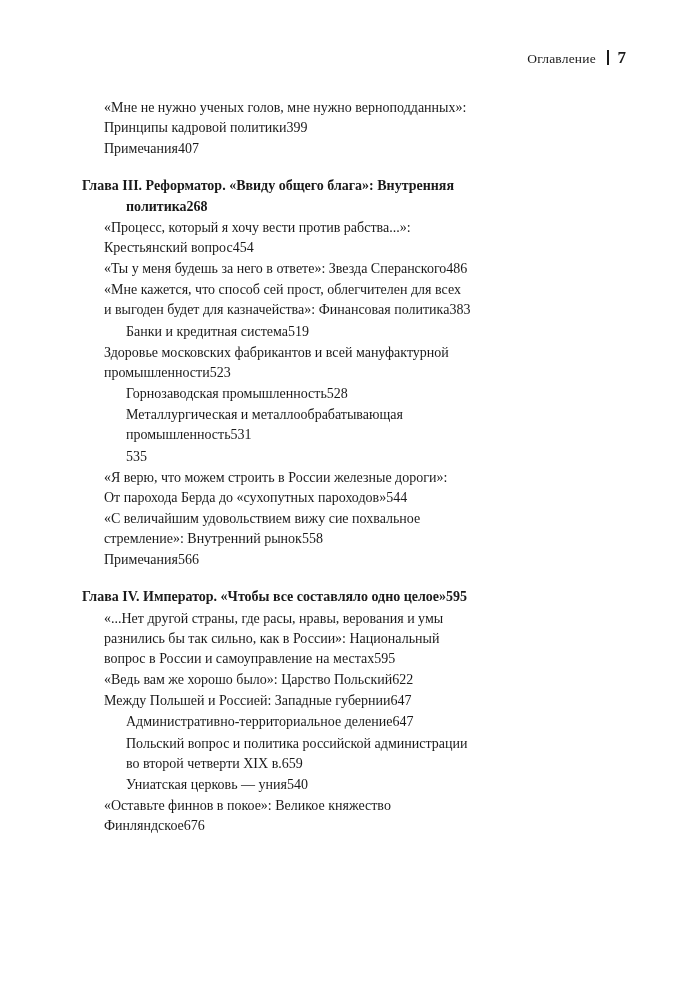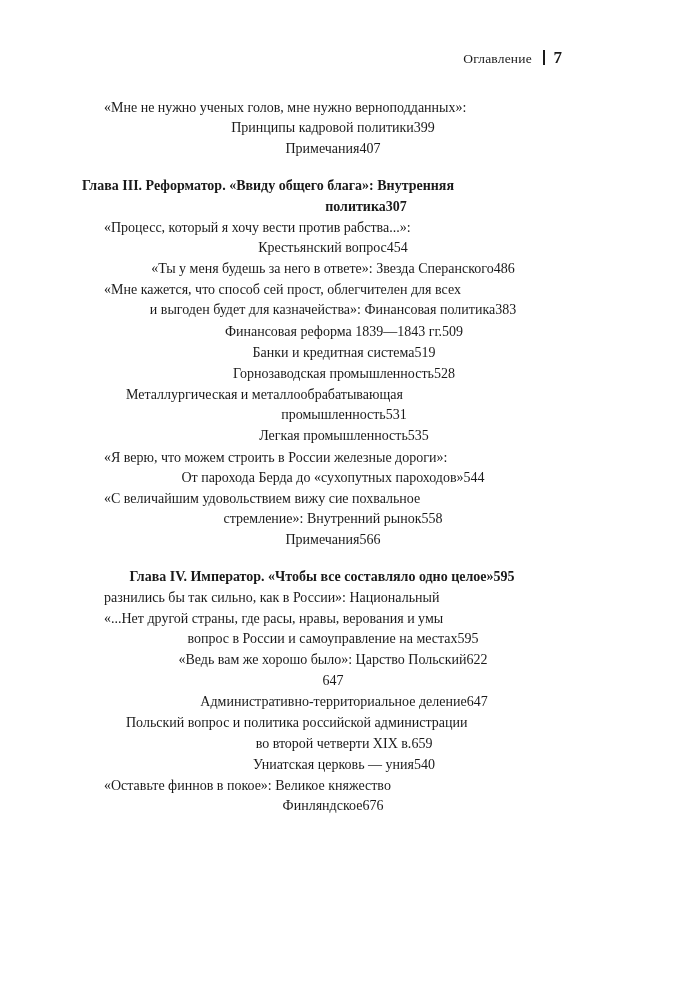--- a/index.html
+++ b/index.html
@@ -12,21 +12,21 @@
     background: #ffffff;
     font-family: "Liberation Serif", serif;
     color: #1a1a1a;
     overflow: hidden;
   }
   .page {
     position: relative;
     width: 674px;
     height: 1000px;
     box-sizing: border-box;
-    padding: 48px 112px 0 82px;
+    padding: 48px 48px 0 82px;
   }
   
   .running-head {
     display: flex;
     justify-content: flex-end;
     align-items: baseline;
     margin-bottom: 30px;
     margin-right: 0px;
   }
   .running-head .rh-title {
@@ -57,21 +57,20 @@
   .multiline {
     position: relative;
   }
   .multiline .lines {
     display: block;
   }
   .multiline .lastline {
     display: flex;
     align-items: baseline;
     width: 100%;
-    justify-content: center;
   }
 
   
   .lvl-chapter   { margin-left: 0px;  font-weight: bold; margin-top: 17px; margin-bottom: 3px; }
   .lvl-1         { margin-left: 22px; }
   .lvl-2         { margin-left: 44px; }
   .lvl-chapter .hang { margin-left: 44px; }
   .blk { margin-bottom: 1px; }
 </style>
 </head>
@@ -99,21 +98,21 @@
           <span class="txt">Примечания</span>
           <span class="leader"></span>
           <span class="pg">407</span>
         </div>
       </div>
       <div class="blk multiline lvl-chapter">
         <div class="lines">Глава III. Реформатор. «Ввиду общего блага»: Внутренняя</div>
         <div class="lastline hang">
           <span class="txt">политика</span>
           <span class="leader"></span>
-          <span class="pg">307</span>
+          <span class="pg">268</span>
         </div>
       </div>
       <div class="blk multiline lvl-1">
         <div class="lines">«Процесс, который я хочу вести против рабства...»:</div>
         <div class="lastline">
           <span class="txt">Крестьянский вопрос</span>
           <span class="leader"></span>
           <span class="pg">454</span>
         </div>
       </div>
@@ -127,50 +126,50 @@
       <div class="blk multiline lvl-1">
         <div class="lines">«Мне кажется, что способ сей прост, облегчителен для всех</div>
         <div class="lastline">
           <span class="txt">и выгоден будет для казначейства»: Финансовая политика</span>
           <span class="leader"></span>
           <span class="pg">383</span>
         </div>
       </div>
       <div class="blk multiline lvl-2">
         <div class="lastline">
-          <span class="txt">Финансовая реформа 1839—1843 гг.</span>
-          <span class="leader"></span>
-          <span class="pg">509</span>
-        </div>
-      </div>
-      <div class="blk multiline lvl-2">
-        <div class="lastline">
           <span class="txt">Банки и кредитная система</span>
           <span class="leader"></span>
           <span class="pg">519</span>
         </div>
       </div>
+      <div class="blk multiline lvl-1">
+        <div class="lines">Здоровье московских фабрикантов и всей мануфактурной</div>
+        <div class="lastline">
+          <span class="txt">промышленности</span>
+          <span class="leader"></span>
+          <span class="pg">523</span>
+        </div>
+      </div>
       <div class="blk multiline lvl-2">
         <div class="lastline">
           <span class="txt">Горнозаводская промышленность</span>
           <span class="leader"></span>
           <span class="pg">528</span>
         </div>
       </div>
       <div class="blk multiline lvl-2">
         <div class="lines">Металлургическая и металлообрабатывающая</div>
         <div class="lastline">
           <span class="txt">промышленность</span>
           <span class="leader"></span>
           <span class="pg">531</span>
         </div>
       </div>
       <div class="blk multiline lvl-2">
         <div class="lastline">
-          <span class="txt">Легкая промышленность</span>
           <span class="leader"></span>
           <span class="pg">535</span>
         </div>
       </div>
       <div class="blk multiline lvl-1">
         <div class="lines">«Я верю, что можем строить в России железные дороги»:</div>
         <div class="lastline">
           <span class="txt">От парохода Берда до «сухопутных пароходов»</span>
           <span class="leader"></span>
           <span class="pg">544</span>
@@ -192,37 +191,38 @@
         </div>
       </div>
       <div class="blk multiline lvl-chapter">
         <div class="lastline">
           <span class="txt">Глава IV. Император. «Чтобы все составляло одно целое»</span>
           <span class="leader"></span>
           <span class="pg">595</span>
         </div>
       </div>
       <div class="blk multiline lvl-1">
+        <div class="lines">«...Нет другой страны, где расы, нравы, верования и умы</div>
         <div class="lines">разнились бы так сильно, как в России»: Национальный</div>
-        <div class="lines">«...Нет другой страны, где расы, нравы, верования и умы</div>
         <div class="lastline">
           <span class="txt">вопрос в России и самоуправление на местах</span>
           <span class="leader"></span>
           <span class="pg">595</span>
         </div>
       </div>
       <div class="blk multiline lvl-1">
         <div class="lastline">
           <span class="txt">«Ведь вам же хорошо было»: Царство Польский</span>
           <span class="leader"></span>
           <span class="pg">622</span>
         </div>
       </div>
       <div class="blk multiline lvl-1">
         <div class="lastline">
+          <span class="txt">Между Польшей и Россией: Западные губернии</span>
           <span class="leader"></span>
           <span class="pg">647</span>
         </div>
       </div>
       <div class="blk multiline lvl-2">
         <div class="lastline">
           <span class="txt">Административно-территориальное деление</span>
           <span class="leader"></span>
           <span class="pg">647</span>
         </div>

